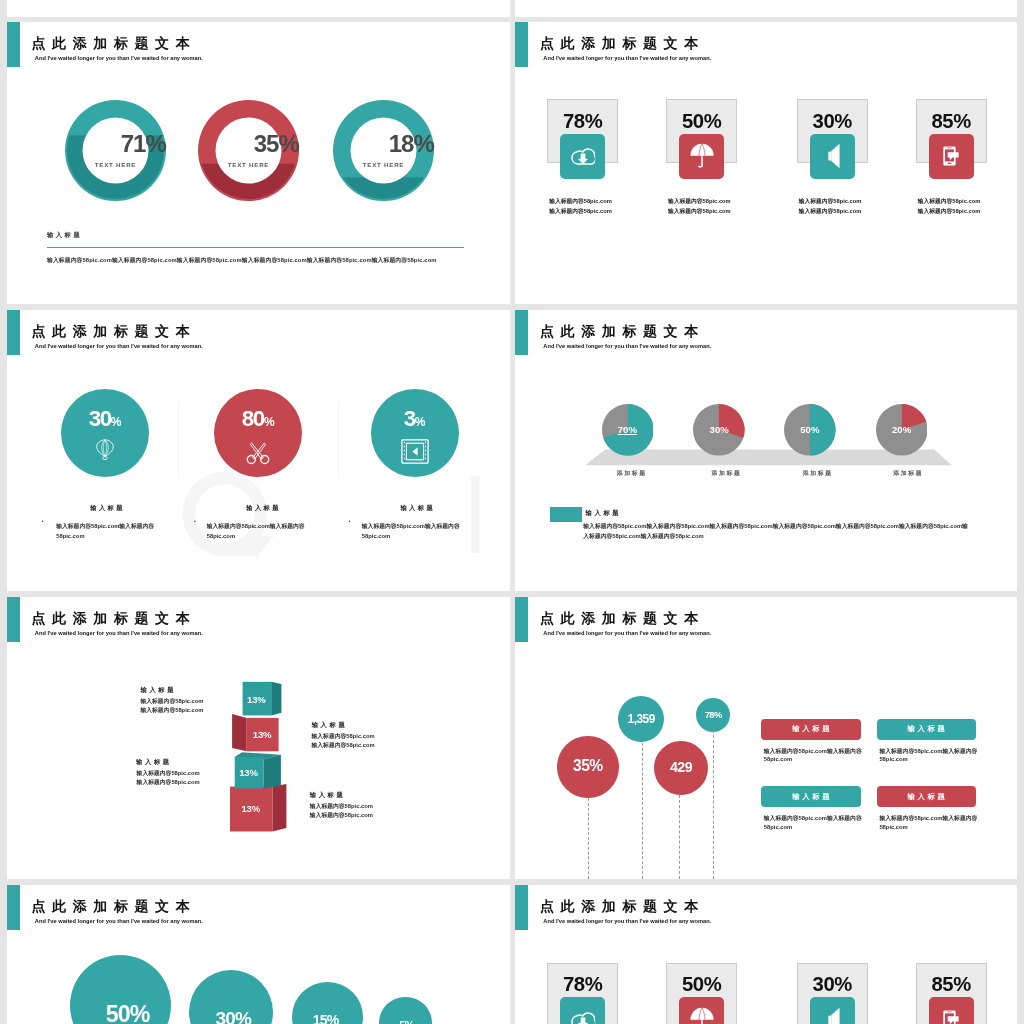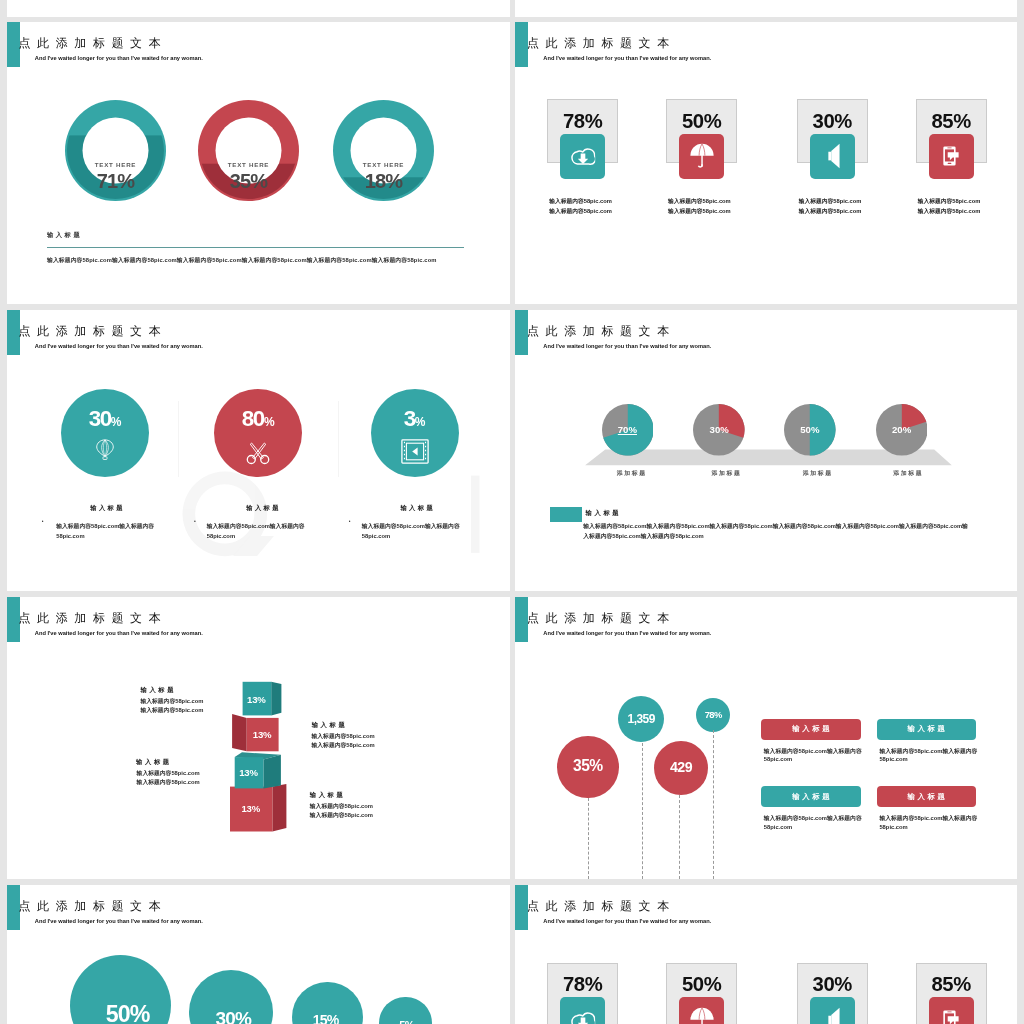--- a/index.html
+++ b/index.html
@@ -6,30 +6,30 @@
   html,body{margin:0;padding:0;}
   body{
     width:1024px;height:1024px;overflow:hidden;
     background:#e5e5e5;
     font-family:"Liberation Sans",sans-serif;
   }
   .page{position:relative;width:1024px;height:1024px;overflow:hidden;}
   .slide{position:absolute;background:#ffffff;overflow:hidden;}
   
   .hdr-bar{position:absolute;left:0.2px;top:0;width:13.2px;height:45px;background:#35a6a6;}
-  .hdr-title{position:absolute;left:12px;top:16.3px;font-size:12px;font-weight:normal;color:#141414;
+  .hdr-title{position:absolute;left:25px;top:16.3px;font-size:14px;font-weight:bold;color:#141414;
              letter-spacing:6.6px;white-space:nowrap;line-height:10px;}
   .hdr-sub{position:absolute;left:28.3px;top:33.2px;font-size:5.7px;font-weight:bold;color:#141414;
            letter-spacing:0px;white-space:nowrap;line-height:7px;}
 
   
   .donut{position:absolute;width:101px;height:101px;}
   .donut svg{display:block;}
-  .donut .dv{position:absolute;left:0;width:101px;text-align:center;font-size:20px;
-             font-weight:bold;color:#4a4a4a;top:34.5px;letter-spacing:-0.9px;line-height:18px;margin-top:37px;}
+  .donut .dv{position:absolute;left:0;width:101px;text-align:right;font-size:24px;
+             font-weight:bold;color:#4a4a4a;top:34.5px;letter-spacing:-0.9px;line-height:18px;}
   .donut .dc{position:absolute;left:0;width:101px;text-align:center;font-size:6.2px;
              font-weight:bold;color:#5a5a5a;top:60.5px;letter-spacing:0.75px;line-height:8px;}
   .s1-head{position:absolute;font-size:6.3px;font-weight:bold;color:#333;letter-spacing:2.5px;white-space:nowrap;}
   .s1-rule{position:absolute;height:1px;background:#5f9a9a;}
   .s1-body{position:absolute;font-size:5.8px;font-weight:bold;color:#2e2e2e;white-space:nowrap;letter-spacing:0.12px;}
 
   
   .card-box{position:absolute;background:#eaeaea;border:1px solid #cbcbcb;box-sizing:border-box;}
   .card-pct{position:absolute;text-align:center;font-size:15px;font-weight:bold;color:#111;
             letter-spacing:-0.4px;}

